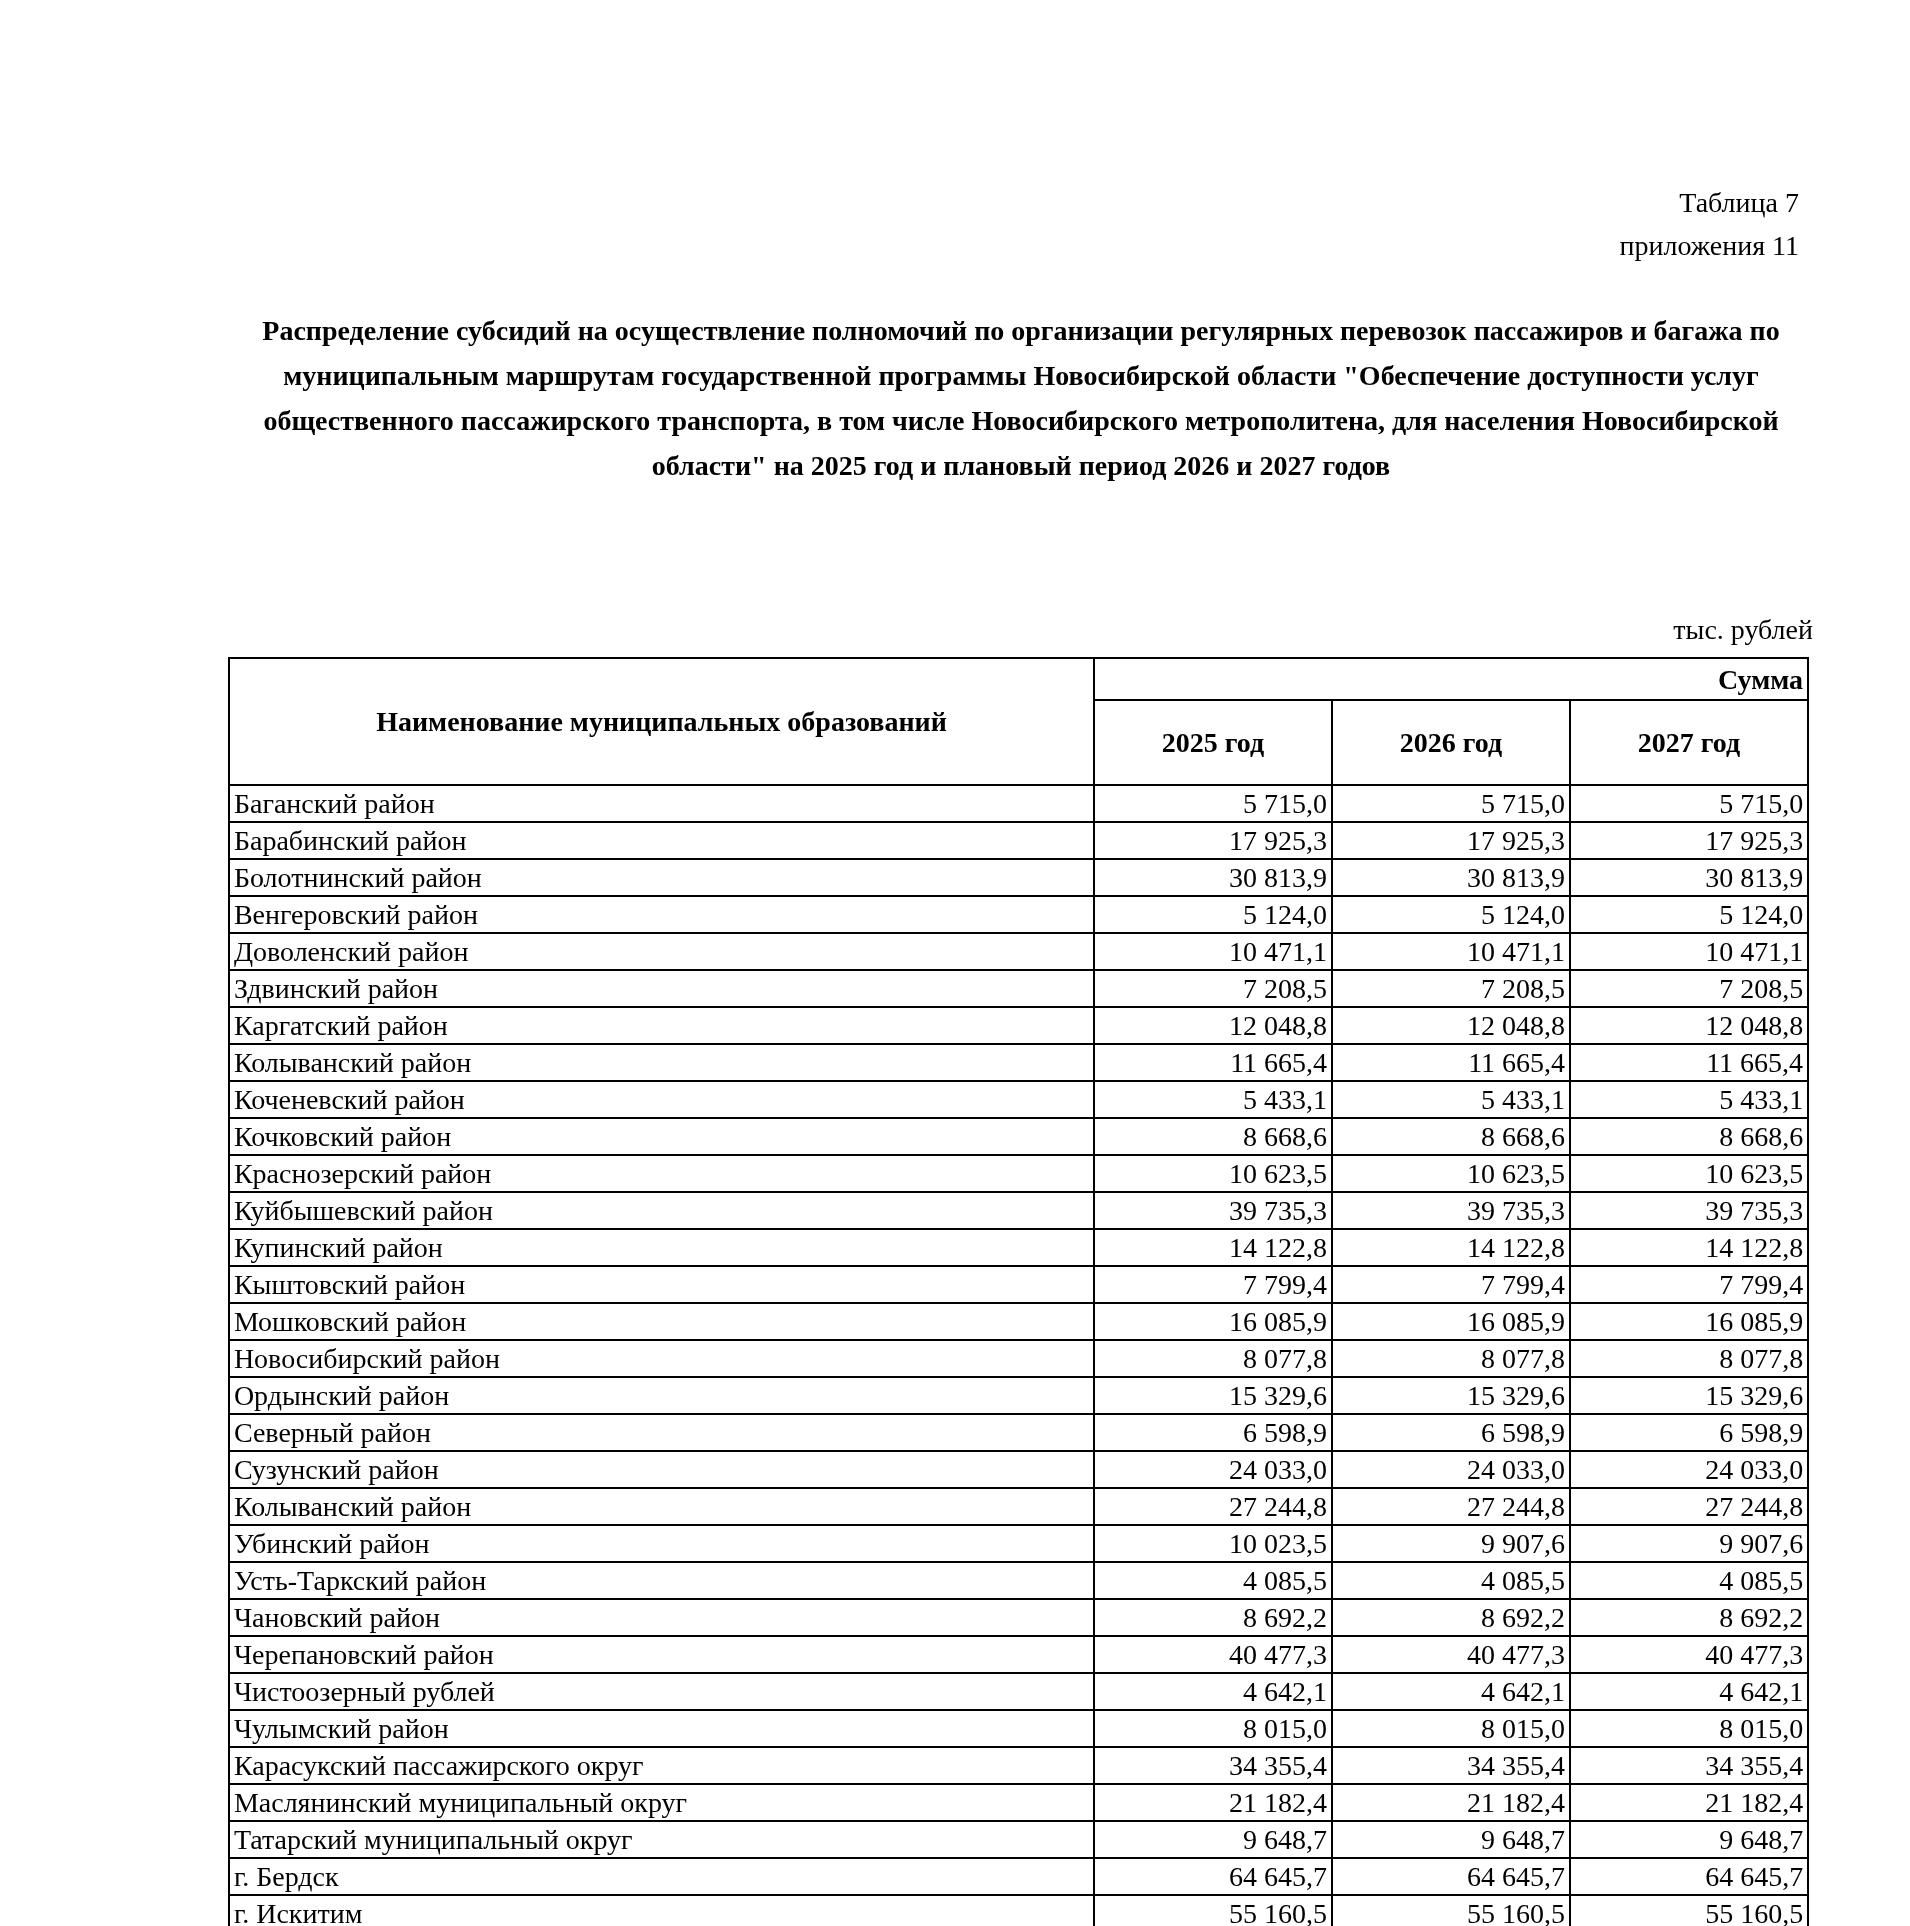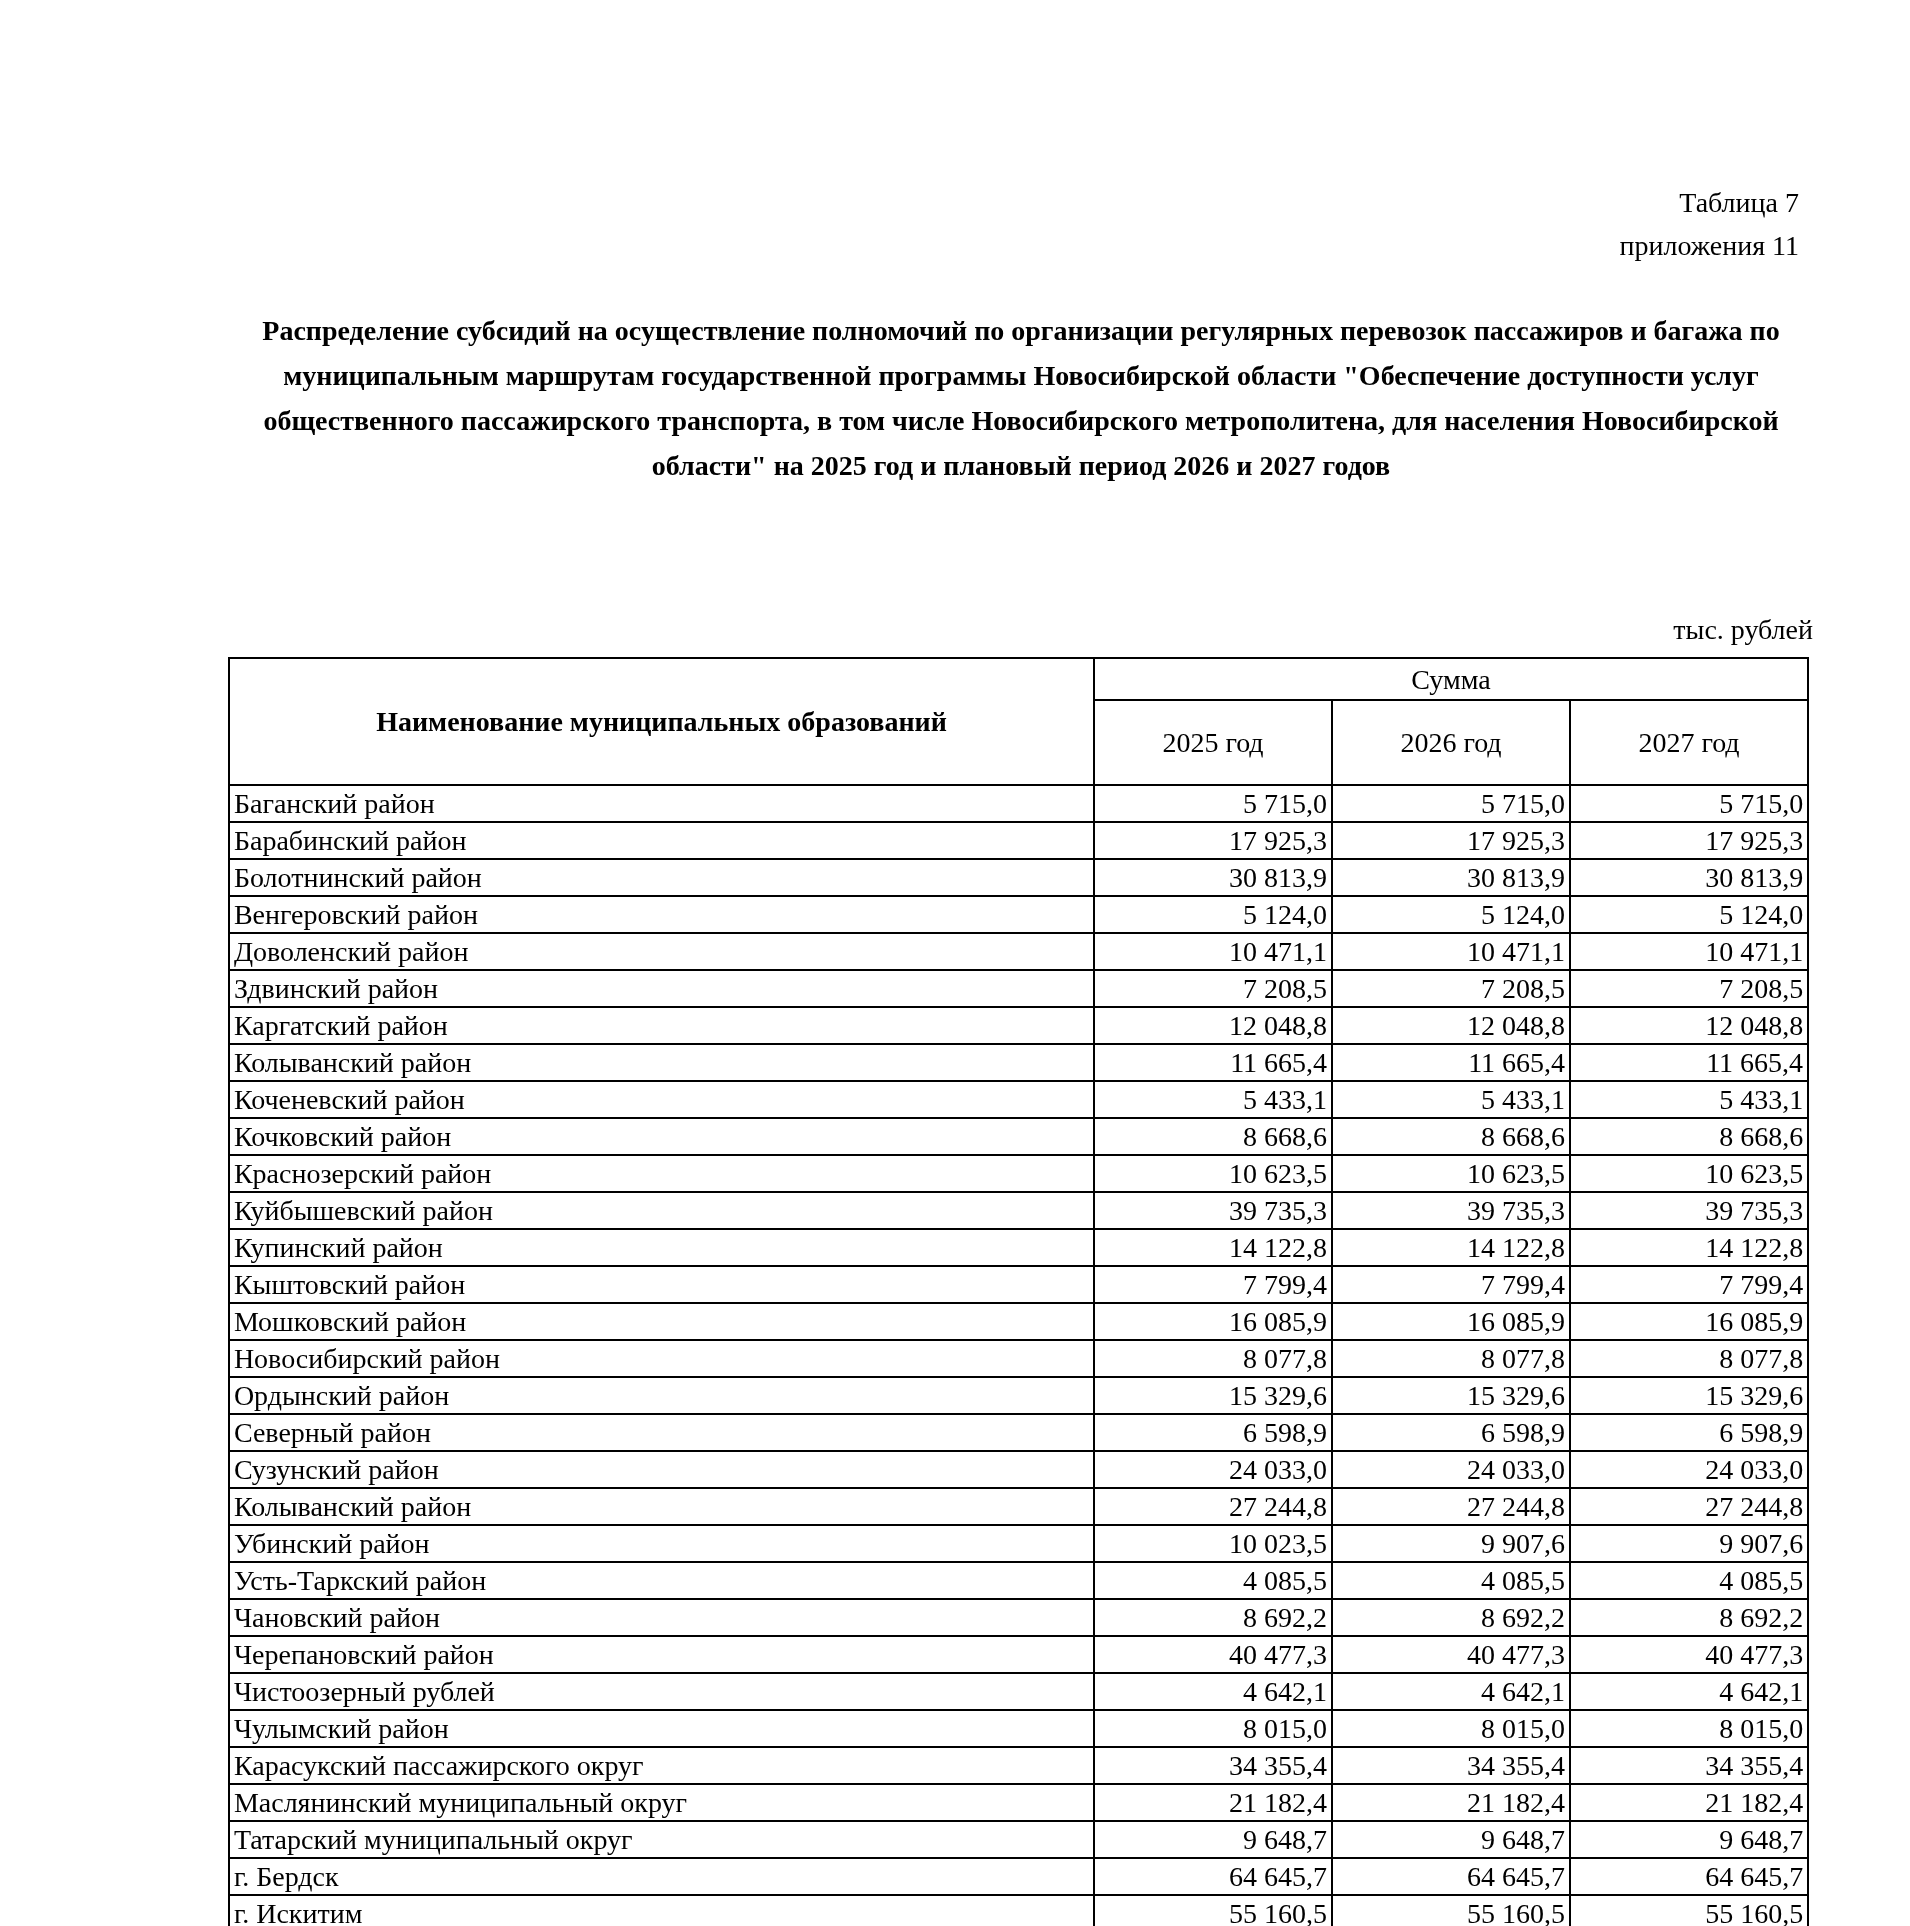--- a/index.html
+++ b/index.html
@@ -25,22 +25,22 @@
     position: absolute; left: 228px; top: 657px; width: 1580px;
     border-collapse: collapse; table-layout: fixed;
     font-size: 28px;
   }
   table.grid td, table.grid th {
     border: 2.3px solid #000; padding: 0 3.9px; line-height: 35px;
   }
   table.grid col.c-name { width: 865px; }
   table.grid col.c-y { width: 238px; }
   th.h-name { font-weight: bold; text-align: center; vertical-align: middle; }
-  th.h-sum { font-weight: normal; text-align: center; height: 40px; }
-  th.h-year { font-weight: normal; text-align: center; height: 83px; }
+  th.h-sum { font-weight: bold; text-align: right; height: 40px; }
+  th.h-year { font-weight: bold; text-align: center; height: 83px; }
   td.name { text-align: left; white-space: nowrap; height: 35px; }
   td.num { text-align: right; white-space: nowrap; padding-right: 2.3px; }
 </style>
 </head>
 <body>
 
 <div class="ref" id="ref1">Таблица 7</div>
 <div class="ref" id="ref2">приложения 11</div>
 
 <div class="title">Распределение субсидий на осуществление полномочий по организации регулярных перевозок пассажиров и багажа по муниципальным маршрутам государственной программы Новосибирской области "Обеспечение доступности услуг общественного пассажирского транспорта, в том числе Новосибирского метрополитена, для населения Новосибирской области" на 2025 год и плановый период 2026 и 2027 годов</div>

